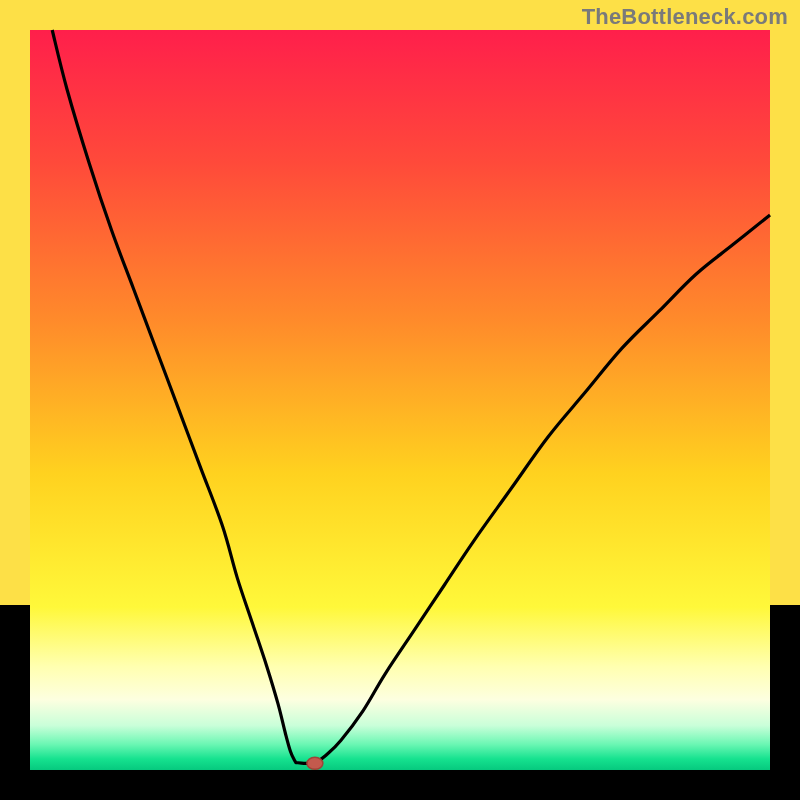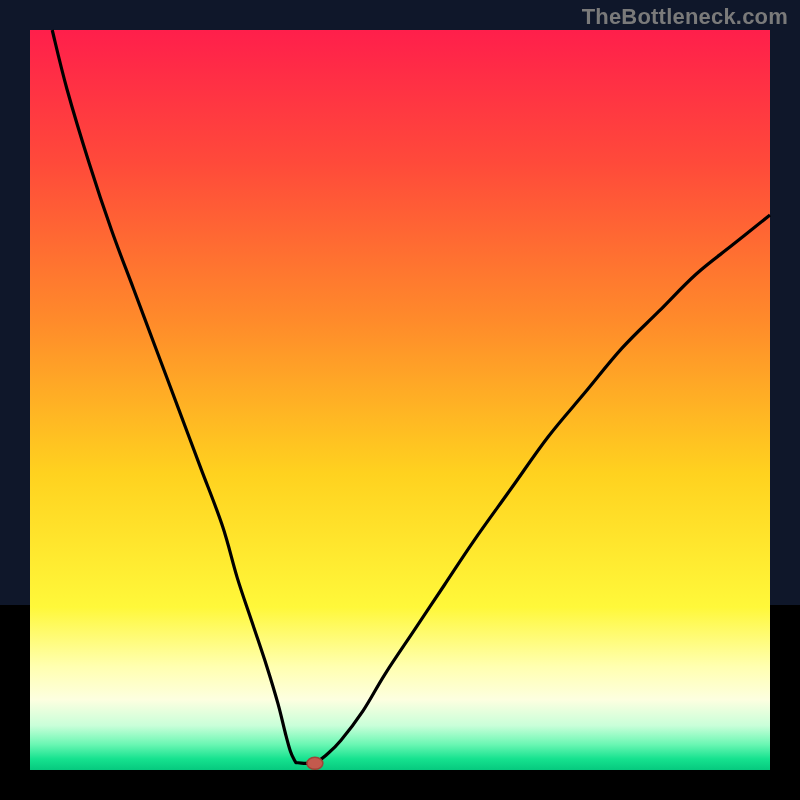--- a/index.html
+++ b/index.html
@@ -8,21 +8,21 @@
     width: 800px;
     height: 800px;
     background: #000;
     font-family: Arial, Helvetica, sans-serif;
     overflow: hidden;
   }
   .frame {
     position: relative;
     width: 800px;
     height: 605px;
-    background: #0f172a;
+    background: #fde047;
   }
   .watermark {
     position: absolute;
     top: 4px;
     right: 12px;
     color: #7a7a7a;
     font-size: 22px;
     font-weight: 600;
     z-index: 5;
     letter-spacing: 0.2px;

